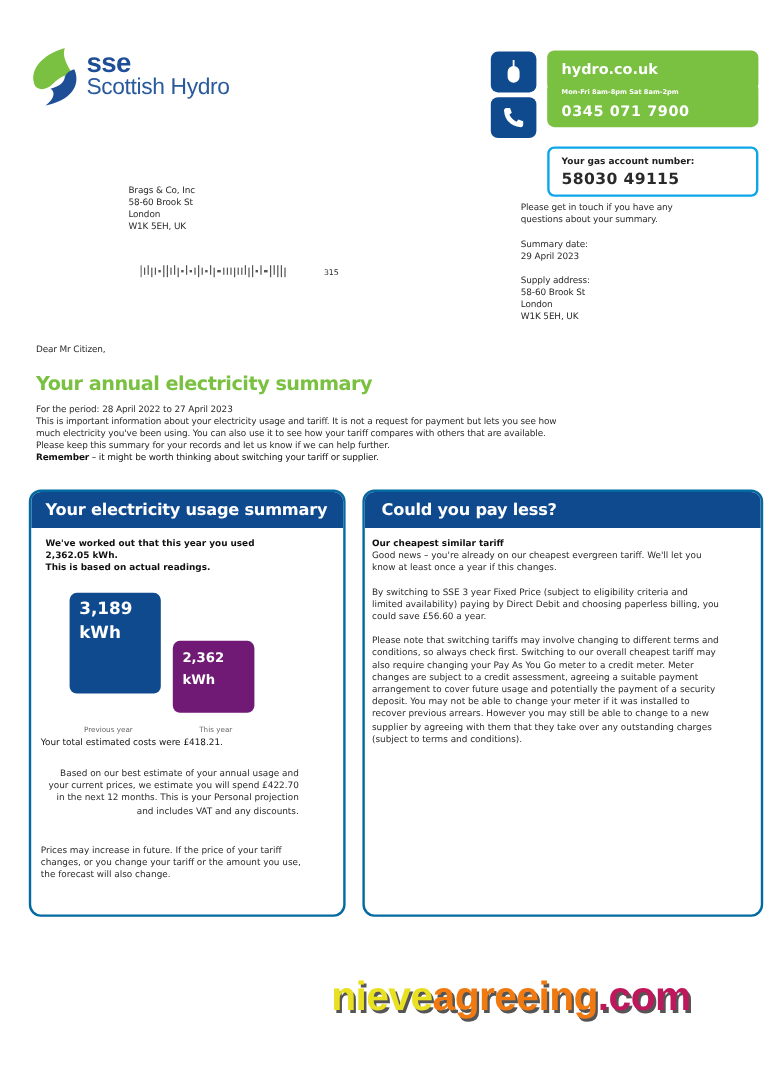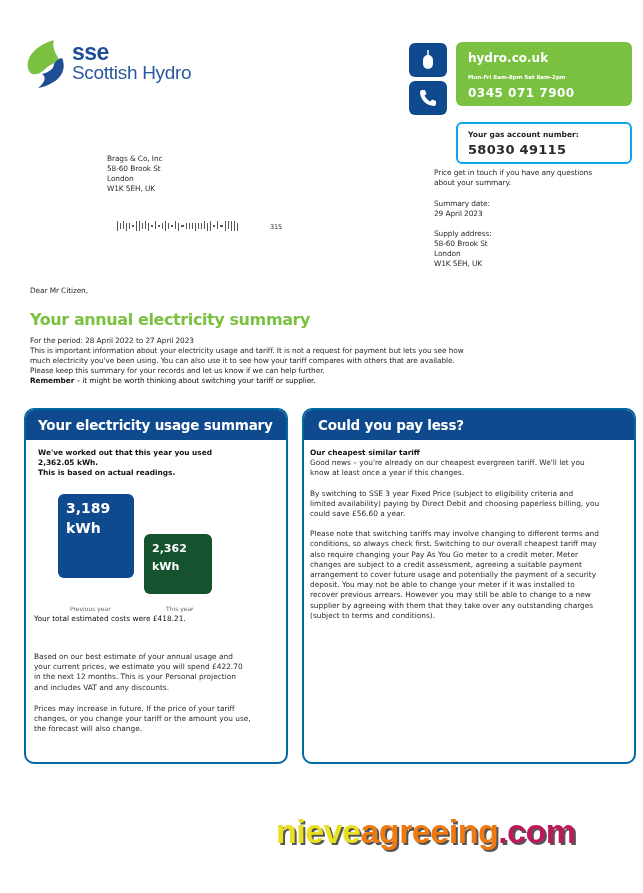--- a/index.html
+++ b/index.html
@@ -97,21 +97,21 @@
       <rect x="108" y="1" width="1" height="10"></rect>
       <rect x="111" y="1" width="1" height="8"></rect>
       <rect x="114" y="1" width="1" height="10"></rect>
     <rect x="117" y="1" width="1" height="10"></rect>
       <rect x="120" y="3" width="1" height="8"></rect>
   </g>
 </svg>
 <div class="abs small" style="left:270px;top:222px;font-size:6.5px;">315</div>
 
 <div class="abs small" style="left:434px;top:168px;width:160px;">
-  <div>Price get in touch if you have any questions about your summary.</div>
+  <div>Please get in touch if you have any questions about your summary.</div>
   <div style="height:11px"></div>
   <div>Summary date:</div>
   <div>29 April 2023</div>
   <div style="height:10px"></div>
   <div>Supply address:</div>
   <div>58-60 Brook St</div>
   <div>London</div>
   <div>W1K 5EH, UK</div>
 </div>
 
@@ -130,29 +130,29 @@
   <div class="panel-head">Your electricity usage summary</div>
   <div class="panel-body" style="position:relative;height:310px;">
     <p class="ptext"><b>We've worked out that this year you used</b></p>
     <p class="ptext"><b>2,362.05 kWh.</b></p>
     <p class="ptext"><b>This is based on actual readings.</b></p>
 
     <div class="bar" style="left:32px;top:54px;width:76px;height:84px;background:#0f4a8e;">
       <div style="font-size:14px;line-height:20px;">3,189</div>
       <div style="font-size:14px;line-height:20px;">kWh</div>
     </div>
-    <div class="bar" style="left:118px;top:94px;width:68px;height:60px;background:#14532d;">
+    <div class="bar" style="left:118px;top:94px;width:68px;height:60px;background:#701a75;">
       <div style="font-size:11px;line-height:18px;margin-top:2px;">2,362</div>
       <div style="font-size:11px;line-height:18px;">kWh</div>
     </div>
     <div class="abs" style="left:44px;top:165px;font-size:6px;color:#666;">Previous year</div>
     <div class="abs" style="left:140px;top:165px;font-size:6px;color:#666;">This year</div>
 
     <p class="ptext abs" style="left:8px;top:174px;color:#111;">Your total estimated costs were £418.21.</p>
-    <p class="ptext abs" style="left:8px;top:212px;width:215px;">Based on our best estimate of your annual usage and your current prices, we estimate you will spend £422.70 in the next 12 months. This is your Personal projection and includes VAT and any discounts.</p>
+    <p class="ptext abs" style="left:8px;top:200px;width:215px;text-align:right;">Based on our best estimate of your annual usage and your current prices, we estimate you will spend £422.70 in the next 12 months. This is your Personal projection and includes VAT and any discounts.</p>
     <p class="ptext abs" style="left:8px;top:264px;width:220px;">Prices may increase in future. If the price of your tariff changes, or you change your tariff or the amount you use, the forecast will also change.</p>
   </div>
 </div>
 
 <div class="abs panel" style="left:302px;top:408px;width:330px;height:352px;">
   <div class="panel-head" style="padding-left:14px;">Could you pay less?</div>
   <div class="panel-body" style="padding:8px 6px;">
     <p class="ptext"><b>Our cheapest similar tariff</b></p>
     <p class="ptext" style="width:290px;">Good news – you're already on our cheapest evergreen tariff. We'll let you know at least once a year if this changes.</p>
     <div style="height:10px"></div>

